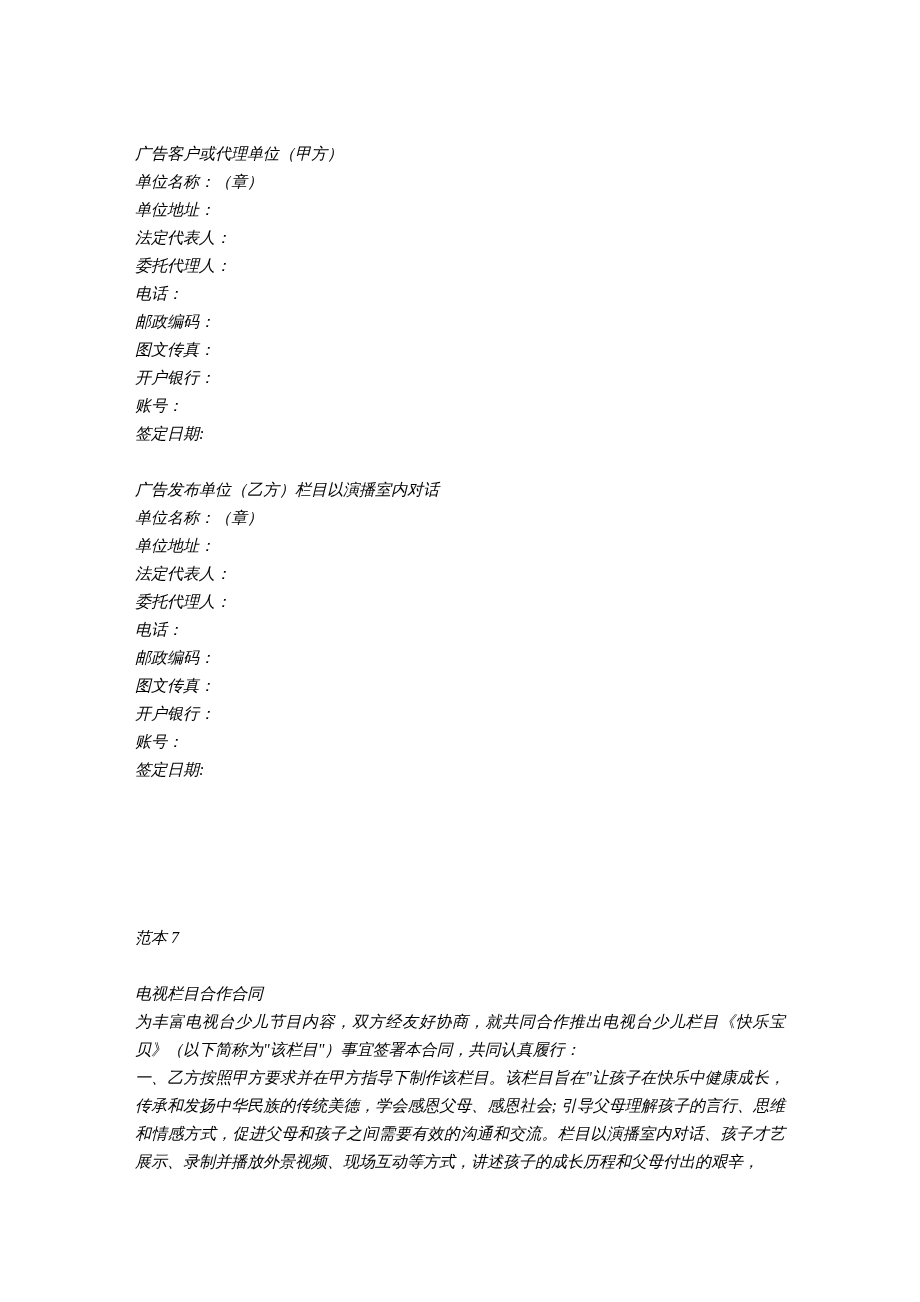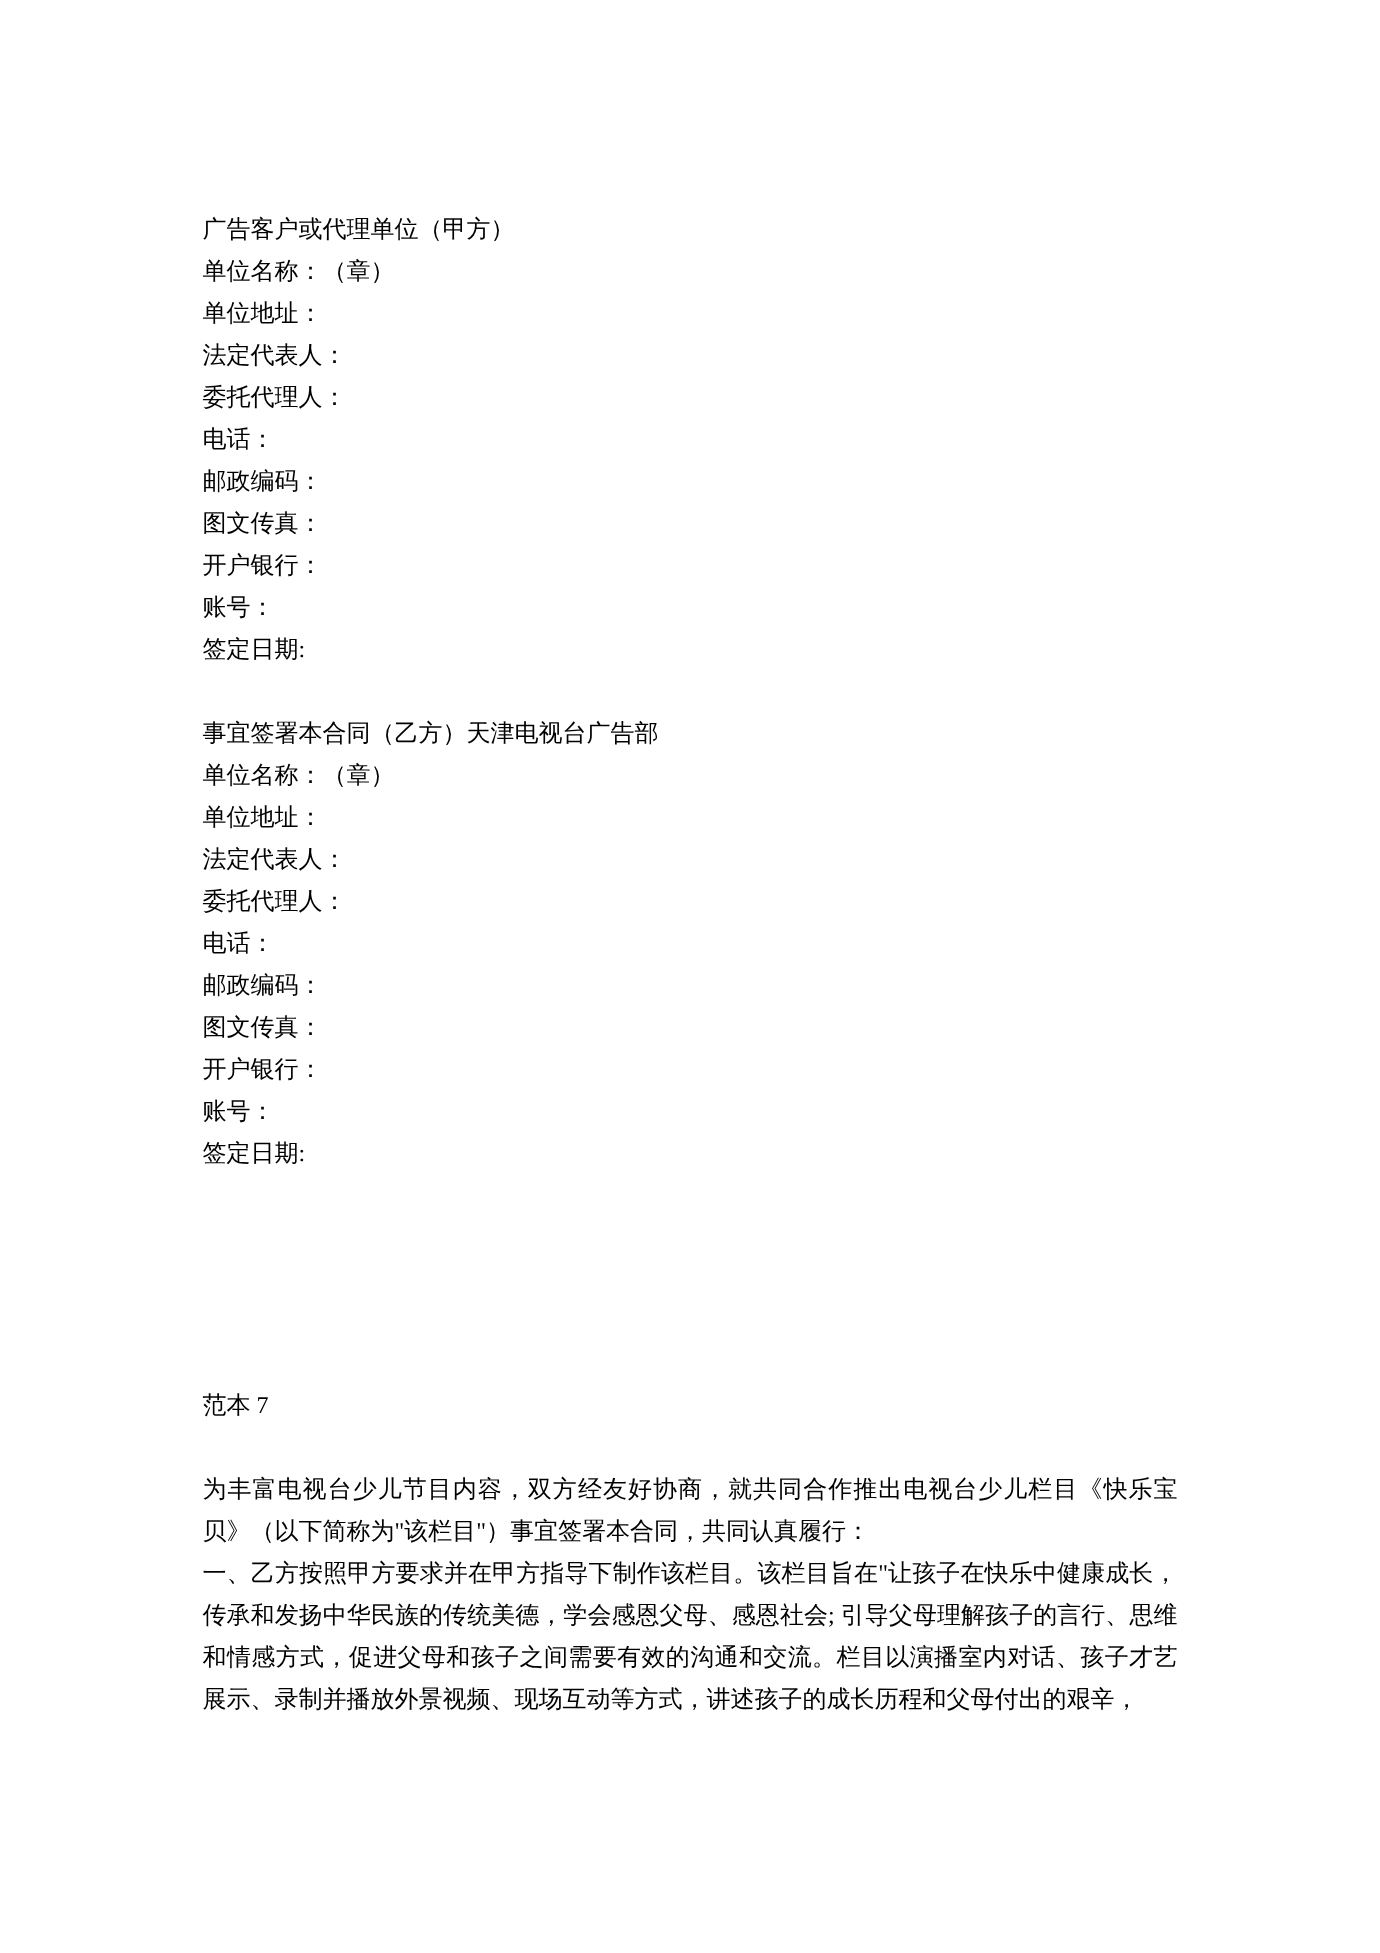--- a/index.html
+++ b/index.html
@@ -1,15 +1,15 @@
 <!DOCTYPE html>
 <html><head>
 <meta charset="utf-8">
 <style>
-  * { margin: 0; padding: 0; box-sizing: border-box; }
+  * { margin: 0; padding: 0; box-sizing: border-box; font-style: italic; }
   body {
     width: 920px;
     height: 1302px;
     background: #ffffff;
     font-family: "SimSun", "宋体", serif;
     font-size: 16px;
     color: #000000;
     line-height: 1.75;
     padding: 140px 135px 0 135px;
   }
@@ -32,35 +32,36 @@
   <div class="line">委托代理人：</div>
   <div class="line">电话：</div>
   <div class="line">邮政编码：</div>
   <div class="line">图文传真：</div>
   <div class="line">开户银行：</div>
   <div class="line">账号：</div>
   <div class="line">签定日期:</div>
 </div>
 
 <div class="block">
-  <div class="line">事宜签署本合同（乙方）天津电视台广告部</div>
+  <div class="line">广告发布单位（乙方）栏目以演播室内对话</div>
   <div class="line">单位名称：（章）</div>
   <div class="line">单位地址：</div>
   <div class="line">法定代表人：</div>
   <div class="line">委托代理人：</div>
   <div class="line">电话：</div>
   <div class="line">邮政编码：</div>
   <div class="line">图文传真：</div>
   <div class="line">开户银行：</div>
   <div class="line">账号：</div>
   <div class="line">签定日期:</div>
 </div>
 
 <div class="gap-mid"></div>
 
 <div class="block">
   <div class="line">范本 7</div>
 </div>
 
 <div>
+  <div class="line">电视栏目合作合同</div>
   <div class="para">为丰富电视台少儿节目内容，双方经友好协商，就共同合作推出电视台少儿栏目《快乐宝贝》（以下简称为"该栏目"）事宜签署本合同，共同认真履行：</div>
   <div class="para">一、乙方按照甲方要求并在甲方指导下制作该栏目。该栏目旨在"让孩子在快乐中健康成长，传承和发扬中华民族的传统美德，学会感恩父母、感恩社会; 引导父母理解孩子的言行、思维和情感方式，促进父母和孩子之间需要有效的沟通和交流。栏目以演播室内对话、孩子才艺展示、录制并播放外景视频、现场互动等方式，讲述孩子的成长历程和父母付出的艰辛，</div>
 </div>
 
 </body></html>

